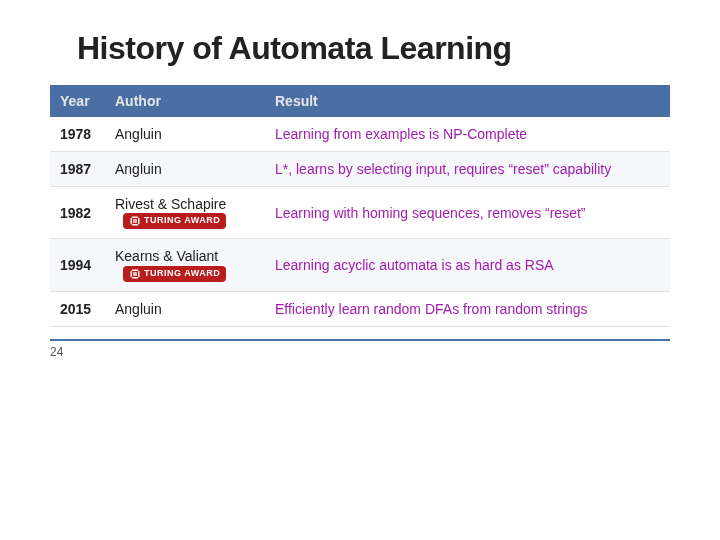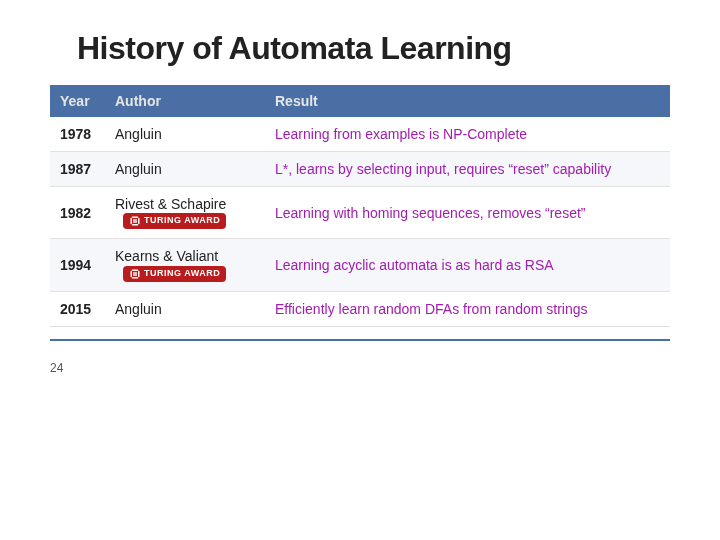--- a/index.html
+++ b/index.html
@@ -77,21 +77,21 @@
     }
     .turing-badge .cpu-icon {
       width: 12px;
       height: 12px;
       margin-right: 3px;
       display: inline-block;
     }
     .footer-line {
       margin-top: 12px;
       border-top: 2px solid #4a6fa5;
-      padding-top: 20px;
+      padding-top: 4px;
       font-size: 12px;
       color: #666;
     }
     .page-num {
       font-size: 12px;
       color: #555;
     }
   </style>
 </head>
 <body>

